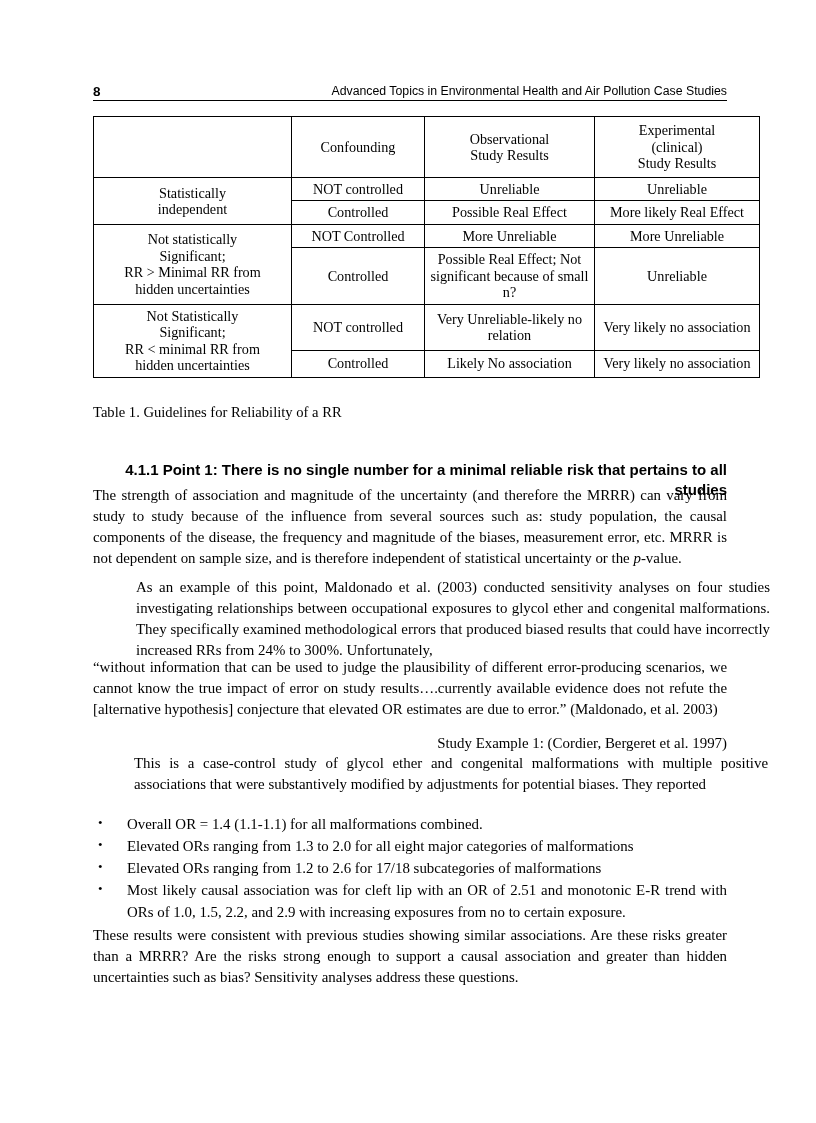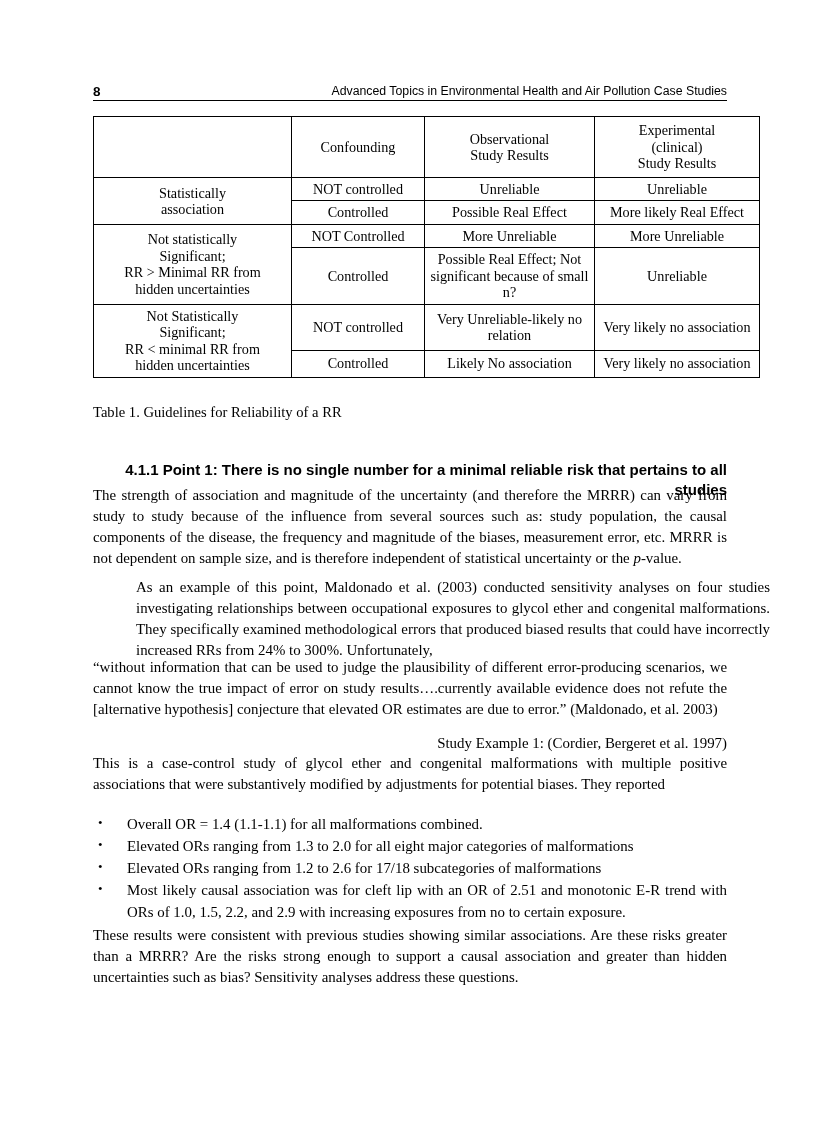--- a/index.html
+++ b/index.html
@@ -105,21 +105,21 @@
     font-size: 14.9px;
     line-height: 1.42;
     text-align: justify;
   }
   .body-block.no-justify { text-align: right; }
 
   .p1 { top: 485px; }
   .p2 { top: 577px; margin-left: 43px; }
   .p3 { top: 657px; }
   .p4 { top: 733px; }
-  .p5 { top: 753px; }
+  .p5 { top: 753px; margin-left: 41px; }
   .p6 { top: 925px; }
 
   
   .bullets {
     position: absolute;
     left: 0;
     top: 814px;
     width: 634px;
     font-size: 14.9px;
     line-height: 1.42;
@@ -167,21 +167,21 @@
           <td class="c4">
             <span>Experimental</span><br>
             <span>(clinical)</span><br>
             <span>Study Results</span>
           </td>
         </tr>
 
         <tr>
           <td class="c1" rowspan="2">
             <span>Statistically</span><br>
-            <span>association</span>
+            <span>independent</span>
           </td>
           <td class="c2">NOT controlled</td>
           <td class="c3">Unreliable</td>
           <td class="c4">Unreliable</td>
         </tr>
         <tr>
           <td class="c2">Controlled</td>
           <td class="c3">Possible Real Effect</td>
           <td class="c4">More likely Real Effect</td>
         </tr>

